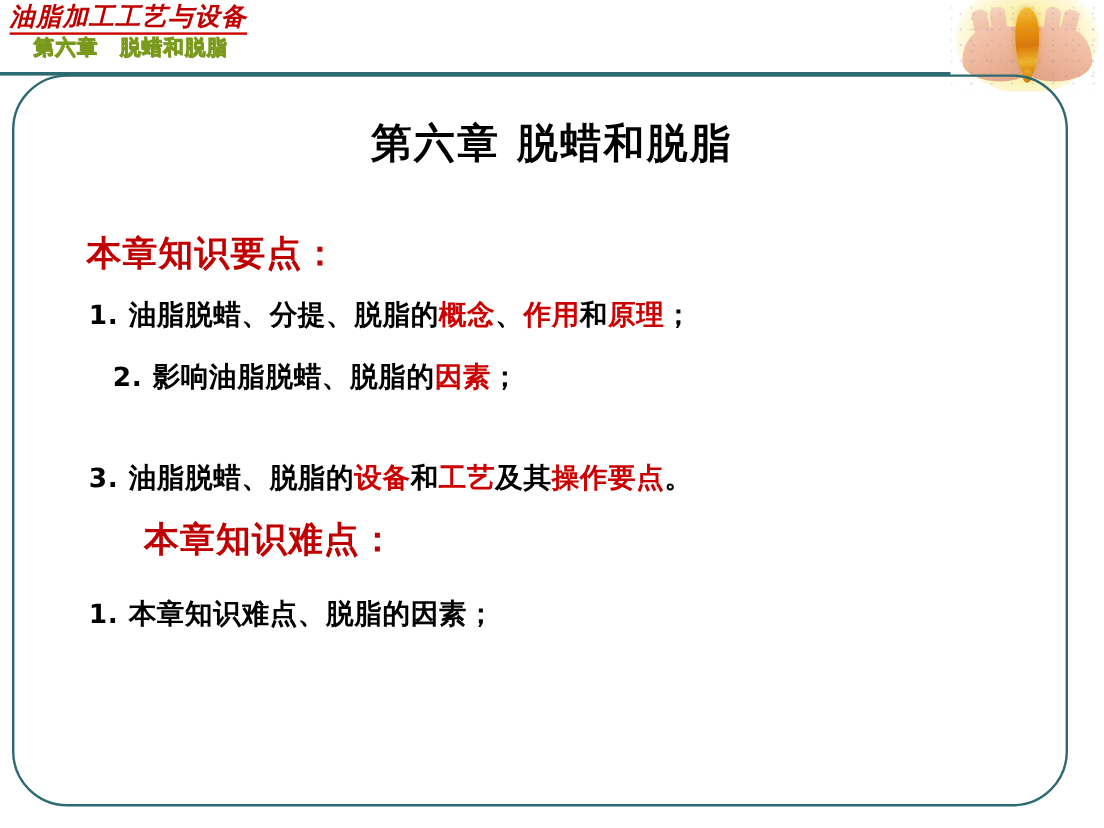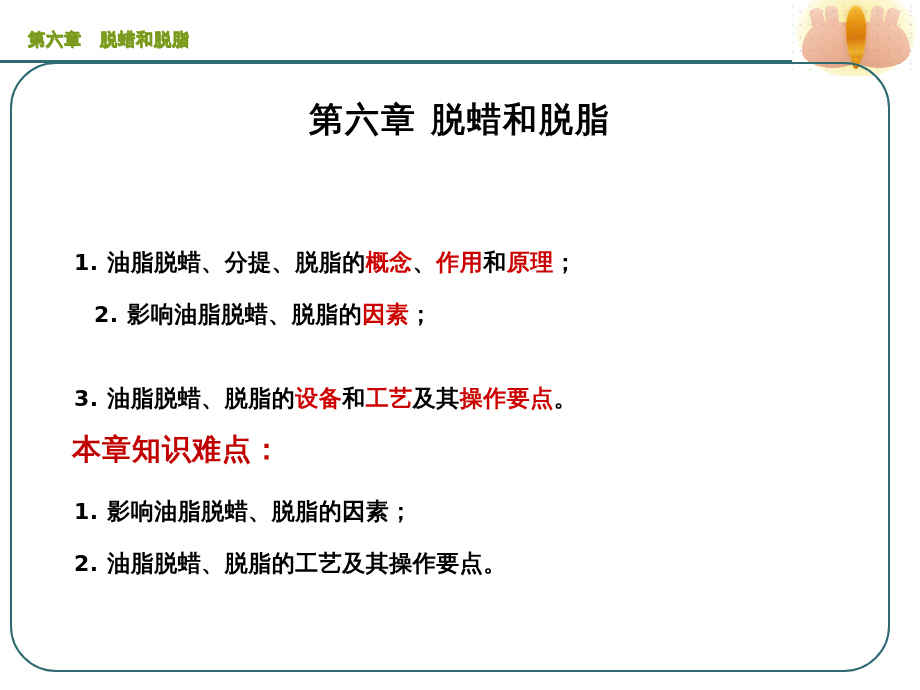--- a/index.html
+++ b/index.html
@@ -162,21 +162,21 @@
     position: absolute;
     left: 72px;
     font-family: "DejaVu Serif", serif;
     font-size: 29px;
     font-weight: bold;
     color: #c00000;
     letter-spacing: 1px;
     white-space: nowrap;
   }
   #heading-keypoints { top: 192px; }
-  #heading-difficulties { top: 430px; }
+  #heading-difficulties { top: 430px; margin-left: 48px; }
 
   .bullet-line {
     position: absolute;
     left: 74px;
     font-family: "DejaVu Serif", serif;
     font-size: 23px;
     font-weight: bold;
     color: #000000;
     letter-spacing: 0.5px;
     white-space: nowrap;
@@ -192,20 +192,21 @@
   #kp-2 { top: 299px; margin-left: 20px; }
   #kp-3 { top: 351px; margin-top: 32px; }
   #dp-1 { top: 496px; }
   #dp-2 { top: 548px; }
 </style>
 </head>
 <body>
 
 <div id="slide">
 
+  <div id="header-course-title">油脂加工工艺与设备</div>
 
   <div id="header-chapter-label">第六章　脱蜡和脱脂</div>
 
   <div id="header-rule"></div>
 
   <div id="header-photo">
     <div class="glow"></div>
     <div class="finger f1"></div>
     <div class="finger f2"></div>
     <div class="finger f3"></div>
@@ -214,38 +215,35 @@
     <div class="palm-right"></div>
     <div class="oil-drop"></div>
     <div class="oil-tip"></div>
     <div class="speckles"></div>
   </div>
 
   <div id="content-frame"></div>
 
   <div id="slide-title">第六章  脱蜡和脱脂</div>
 
+  <div class="section-heading" id="heading-keypoints">本章知识要点：</div>
 
   <div class="bullet-line" id="kp-1">
     <span class="num">1.</span>
     <span><span>油脂脱蜡、分提、脱脂的</span><span class="hl">概念</span><span>、</span><span class="hl">作用</span><span>和</span><span class="hl">原理</span><span>；</span></span>
   </div>
   <div class="bullet-line" id="kp-2">
     <span class="num">2.</span>
     <span><span>影响油脂脱蜡、脱脂的</span><span class="hl">因素</span><span>；</span></span>
   </div>
   <div class="bullet-line" id="kp-3">
     <span class="num">3.</span>
     <span><span>油脂脱蜡、脱脂的</span><span class="hl">设备</span><span>和</span><span class="hl">工艺</span><span>及其</span><span class="hl">操作要点</span><span>。</span></span>
   </div>
 
   <div class="section-heading" id="heading-difficulties">本章知识难点：</div>
 
   <div class="bullet-line" id="dp-1">
     <span class="num">1.</span>
-    <span><span>影响油脂脱蜡、脱脂的因素；</span></span>
-  </div>
-  <div class="bullet-line" id="dp-2">
-    <span class="num">2.</span>
-    <span><span>油脂脱蜡、脱脂的工艺及其操作要点。</span></span>
+    <span><span>本章知识难点、脱脂的因素；</span></span>
   </div>
 
 </div>
 
 </body></html>

